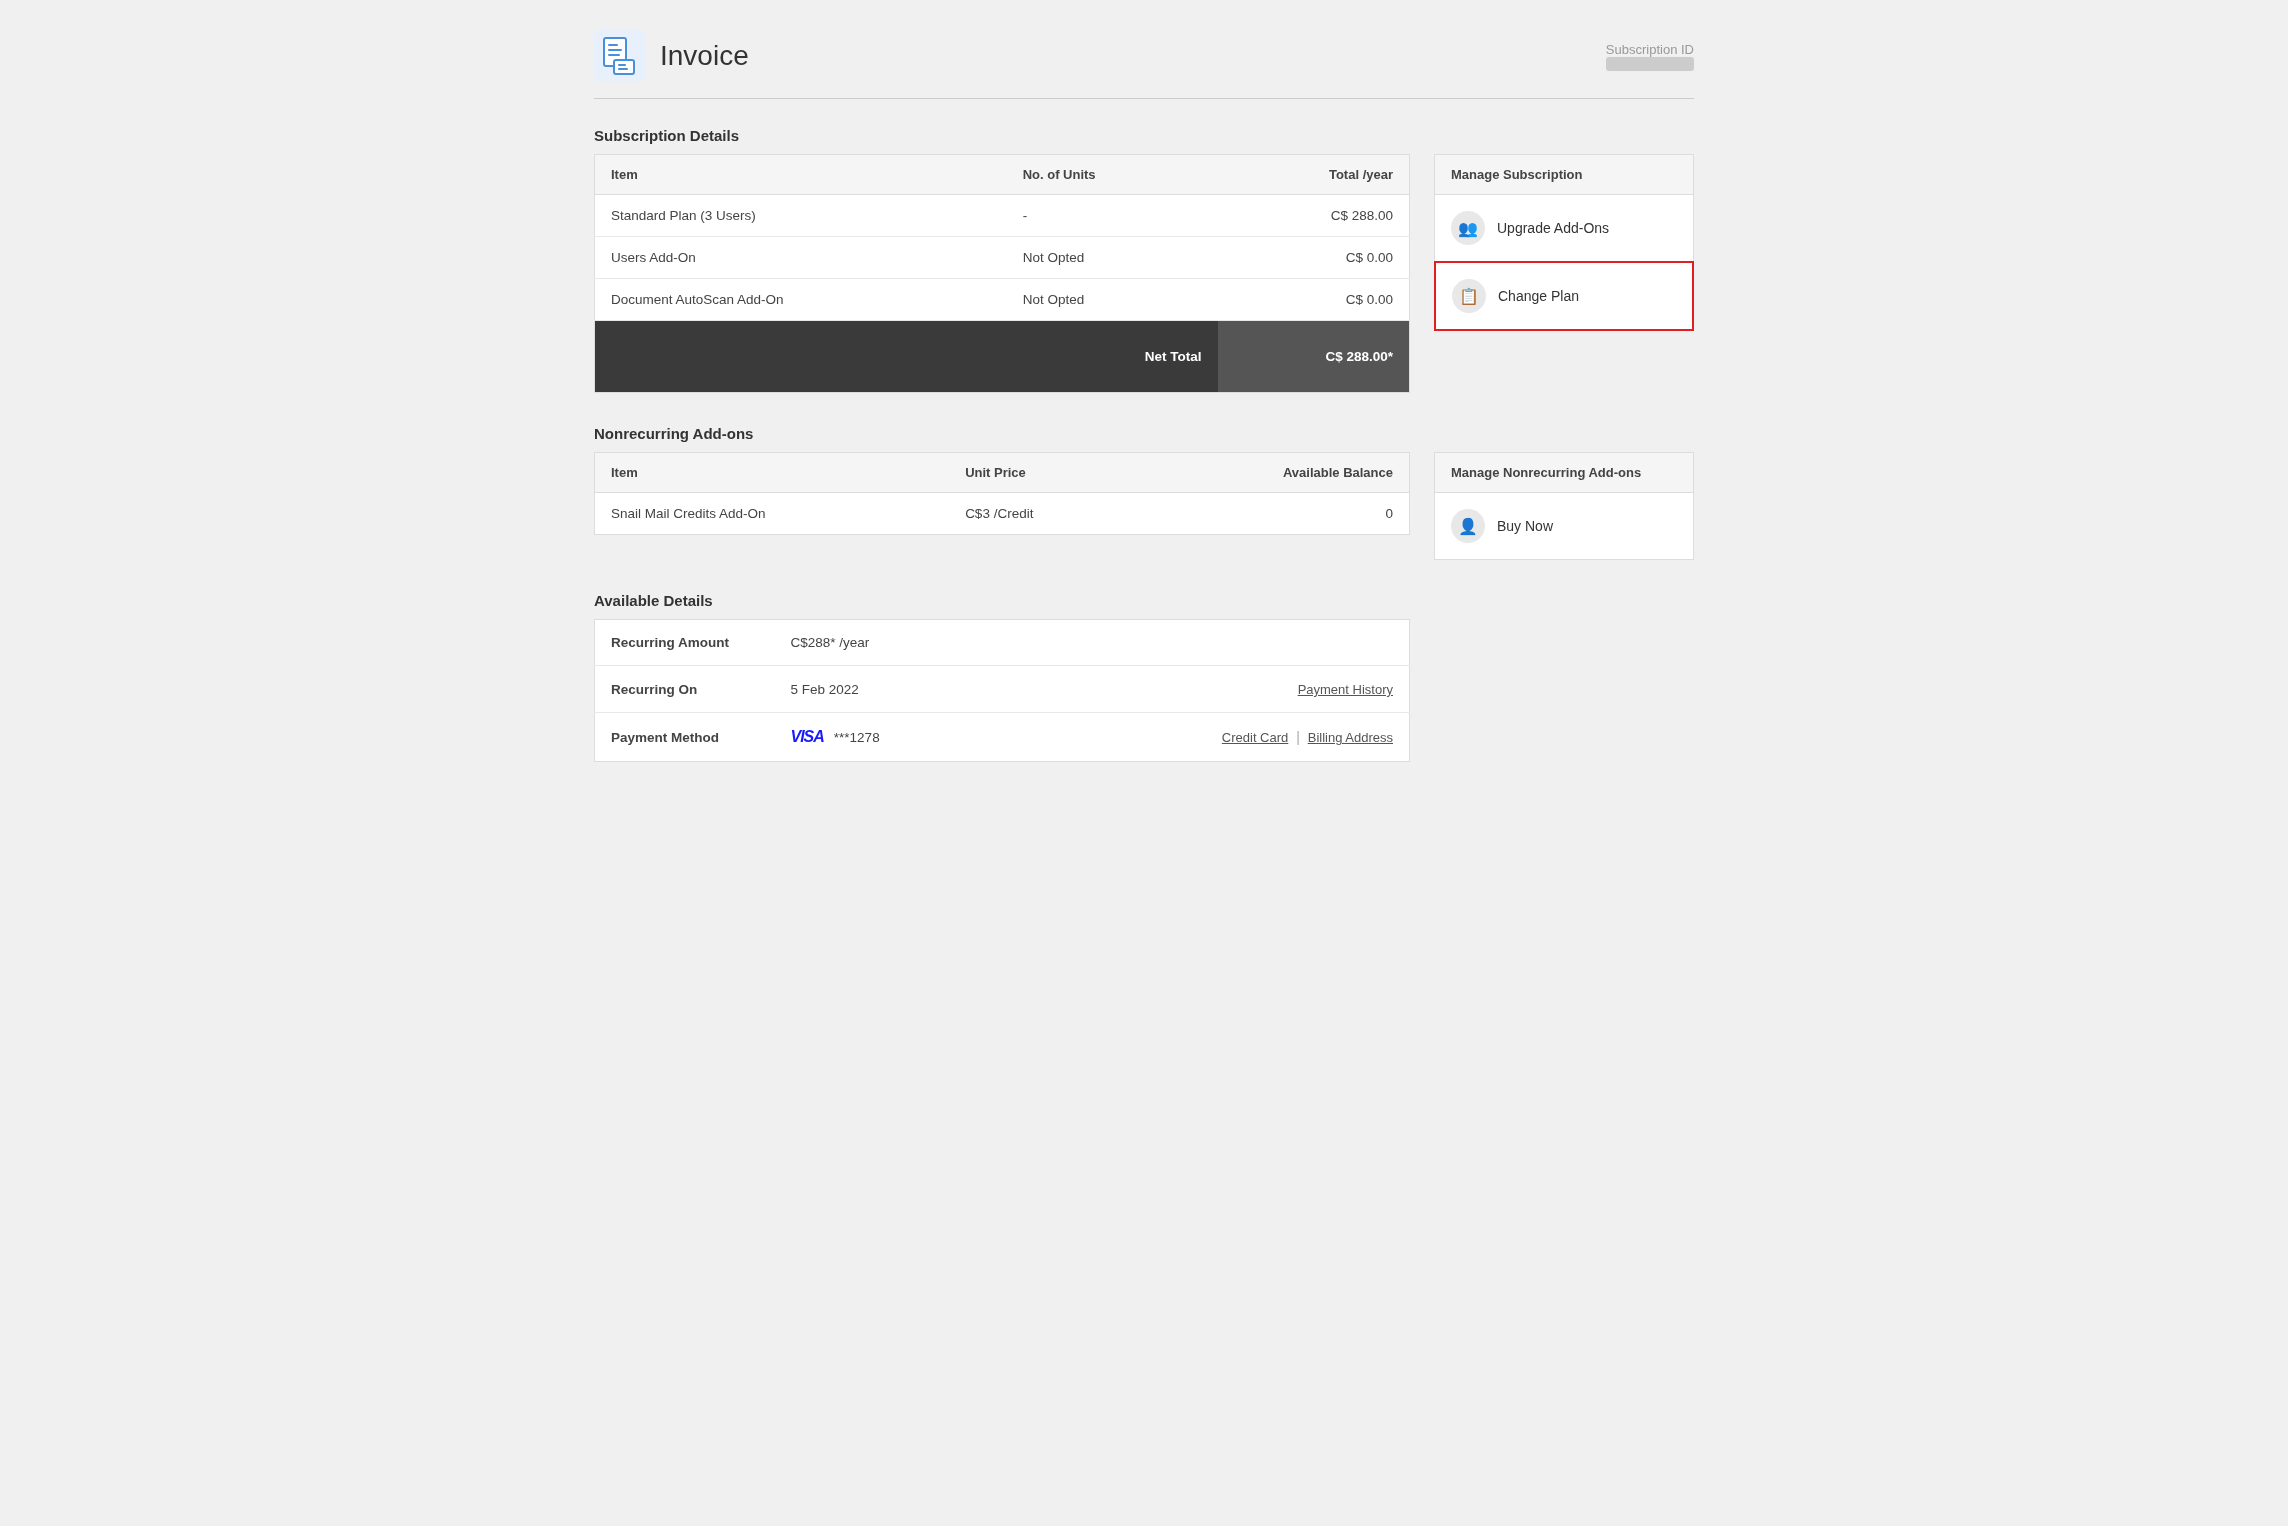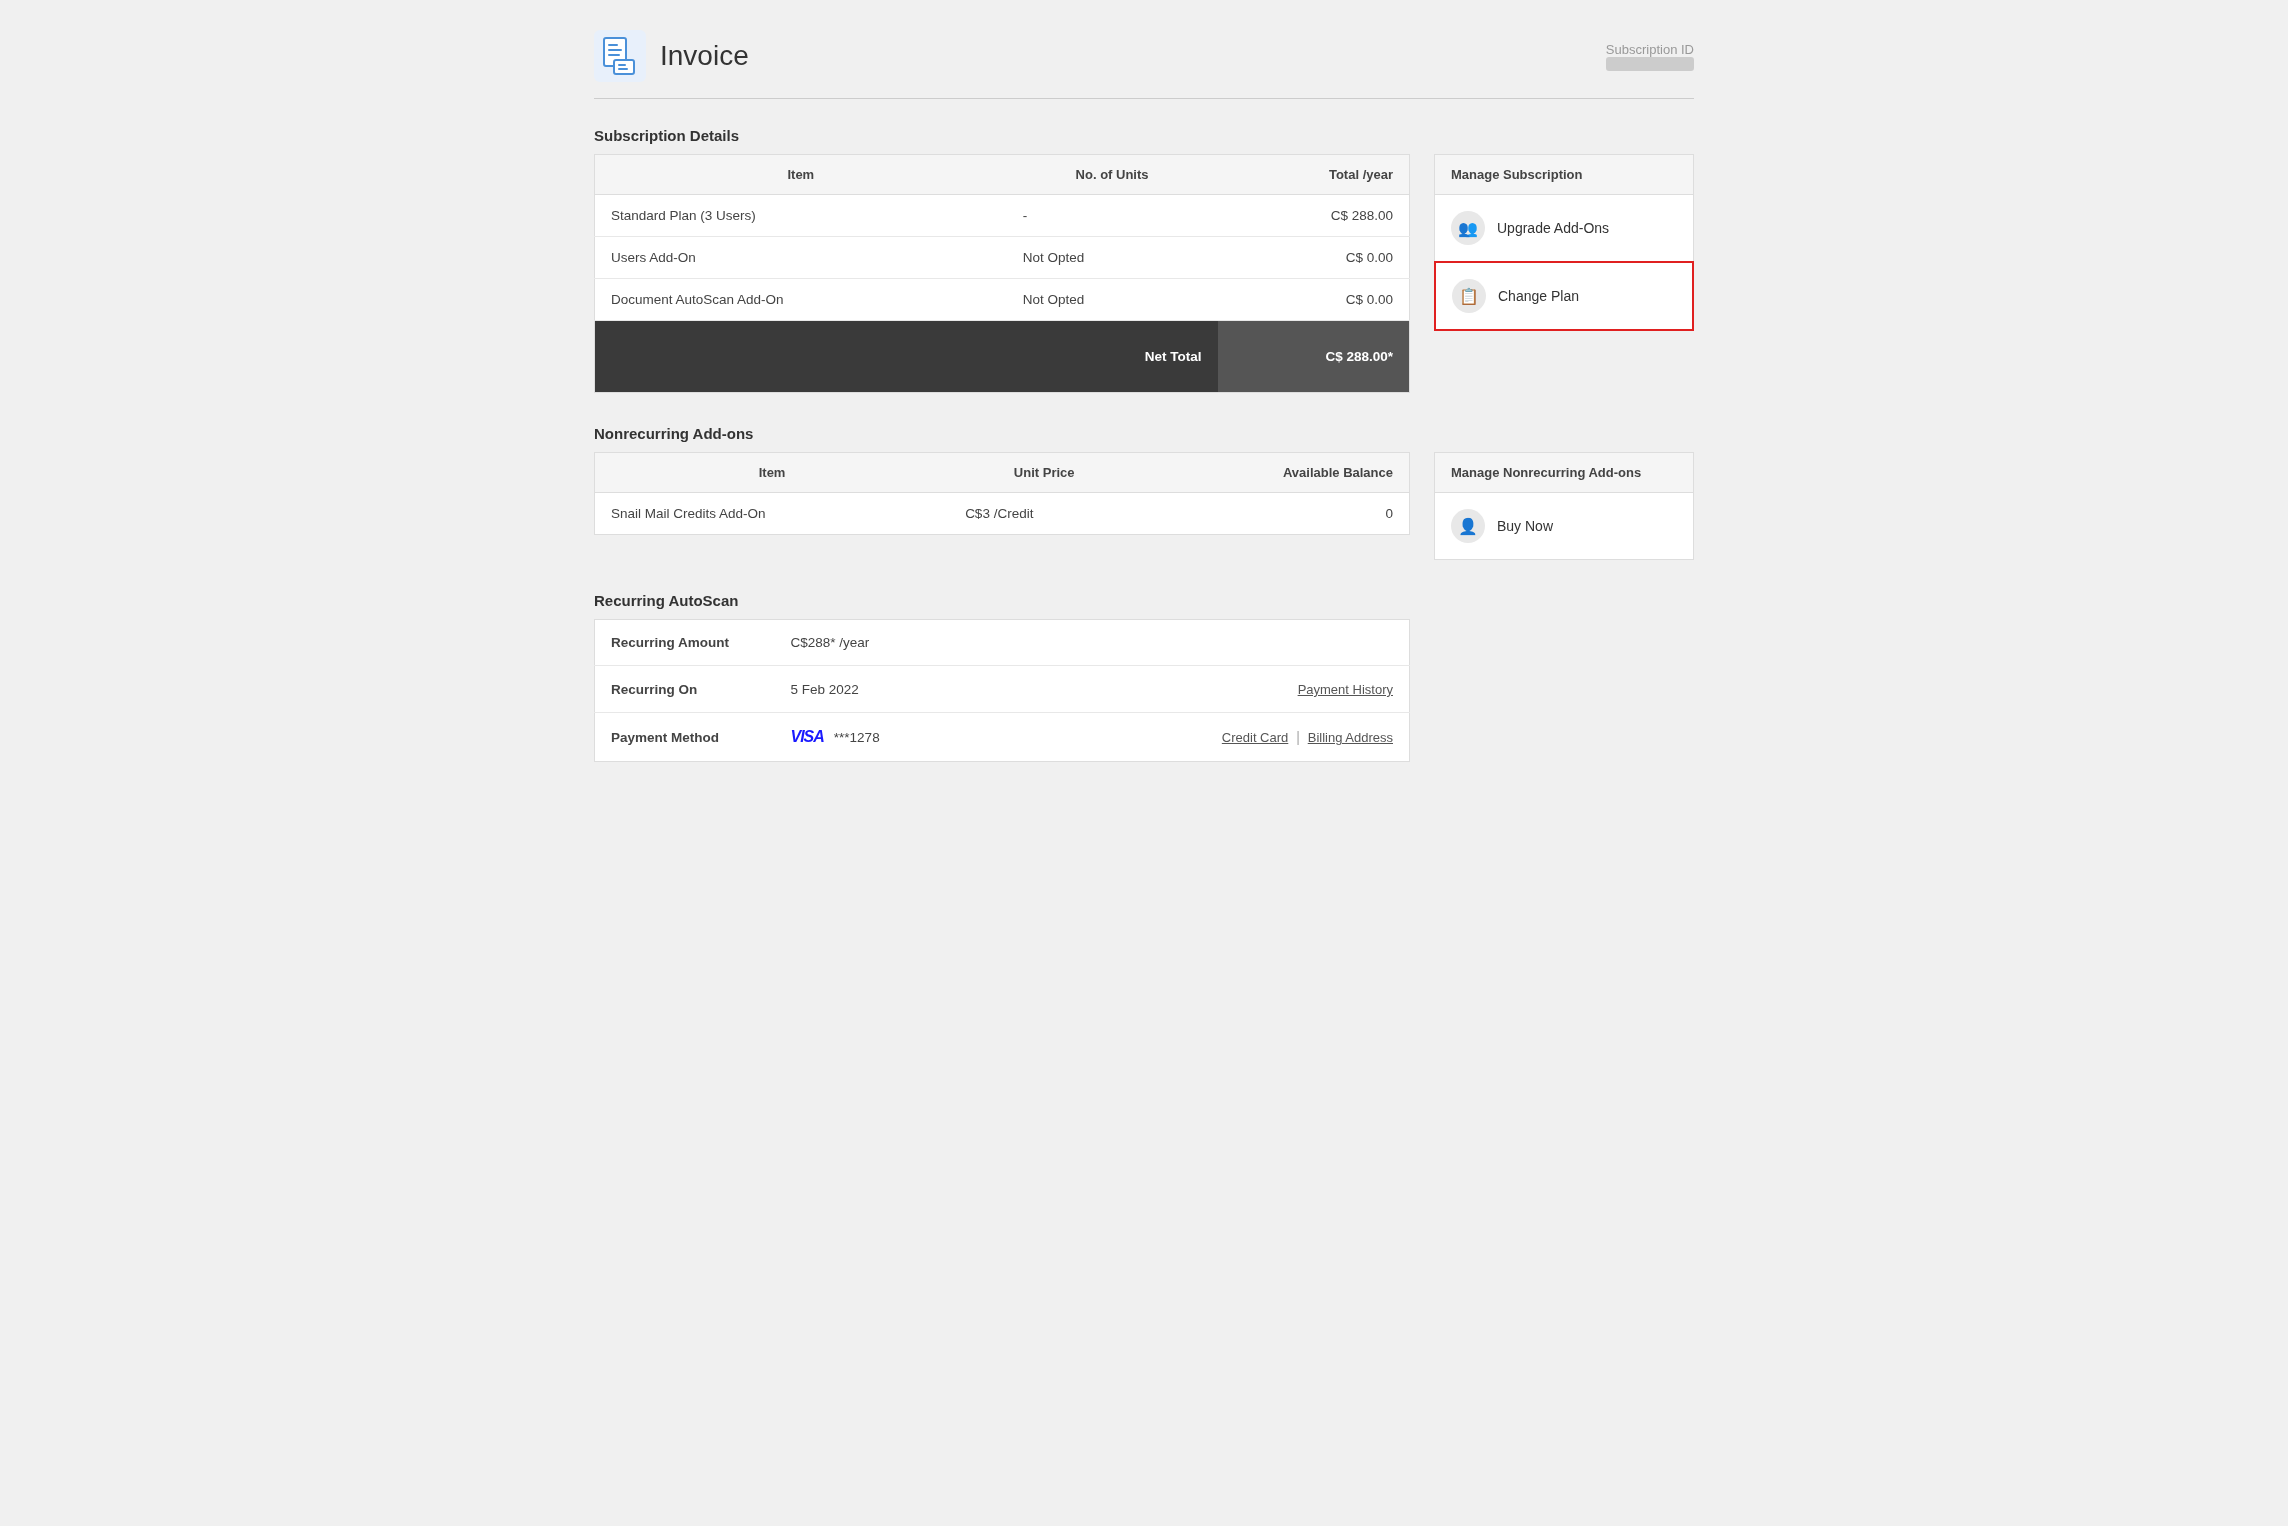--- a/index.html
+++ b/index.html
@@ -77,21 +77,21 @@
     
     .invoice-table {
       width: 100%;
       border-collapse: collapse;
       background: #fff;
       border: 1px solid #ddd;
     }
     .invoice-table th {
       background: #f5f5f5;
       padding: 12px 16px;
-      text-align: center;
+      text-align: left;
       font-weight: 600;
       font-size: 13px;
       color: #444;
       border-bottom: 1px solid #ddd;
     }
     .invoice-table th.right { text-align: right; }
     .invoice-table td {
       padding: 13px 16px;
       border-bottom: 1px solid #e8e8e8;
       font-size: 13.5px;
@@ -308,21 +308,21 @@
         <div class="side-panel-header">Manage Nonrecurring Add-ons</div>
         <div class="side-panel-item">
           <div class="side-icon">👤</div>
           <span class="side-label">Buy Now</span>
         </div>
       </div>
     </div>
   </div>
 
   <div style="margin-bottom: 6px;">
-    <div class="section-title">Recurring AutoScan</div>
+    <div class="section-title">Available Details</div>
   </div>
   <div class="section-row">
     <div class="section-main">
       <table class="recurring-table">
         <tbody>
           <tr>
             <td class="recurring-label">Recurring Amount</td>
             <td class="recurring-value">C$288* /year</td>
             <td></td>
           </tr>

